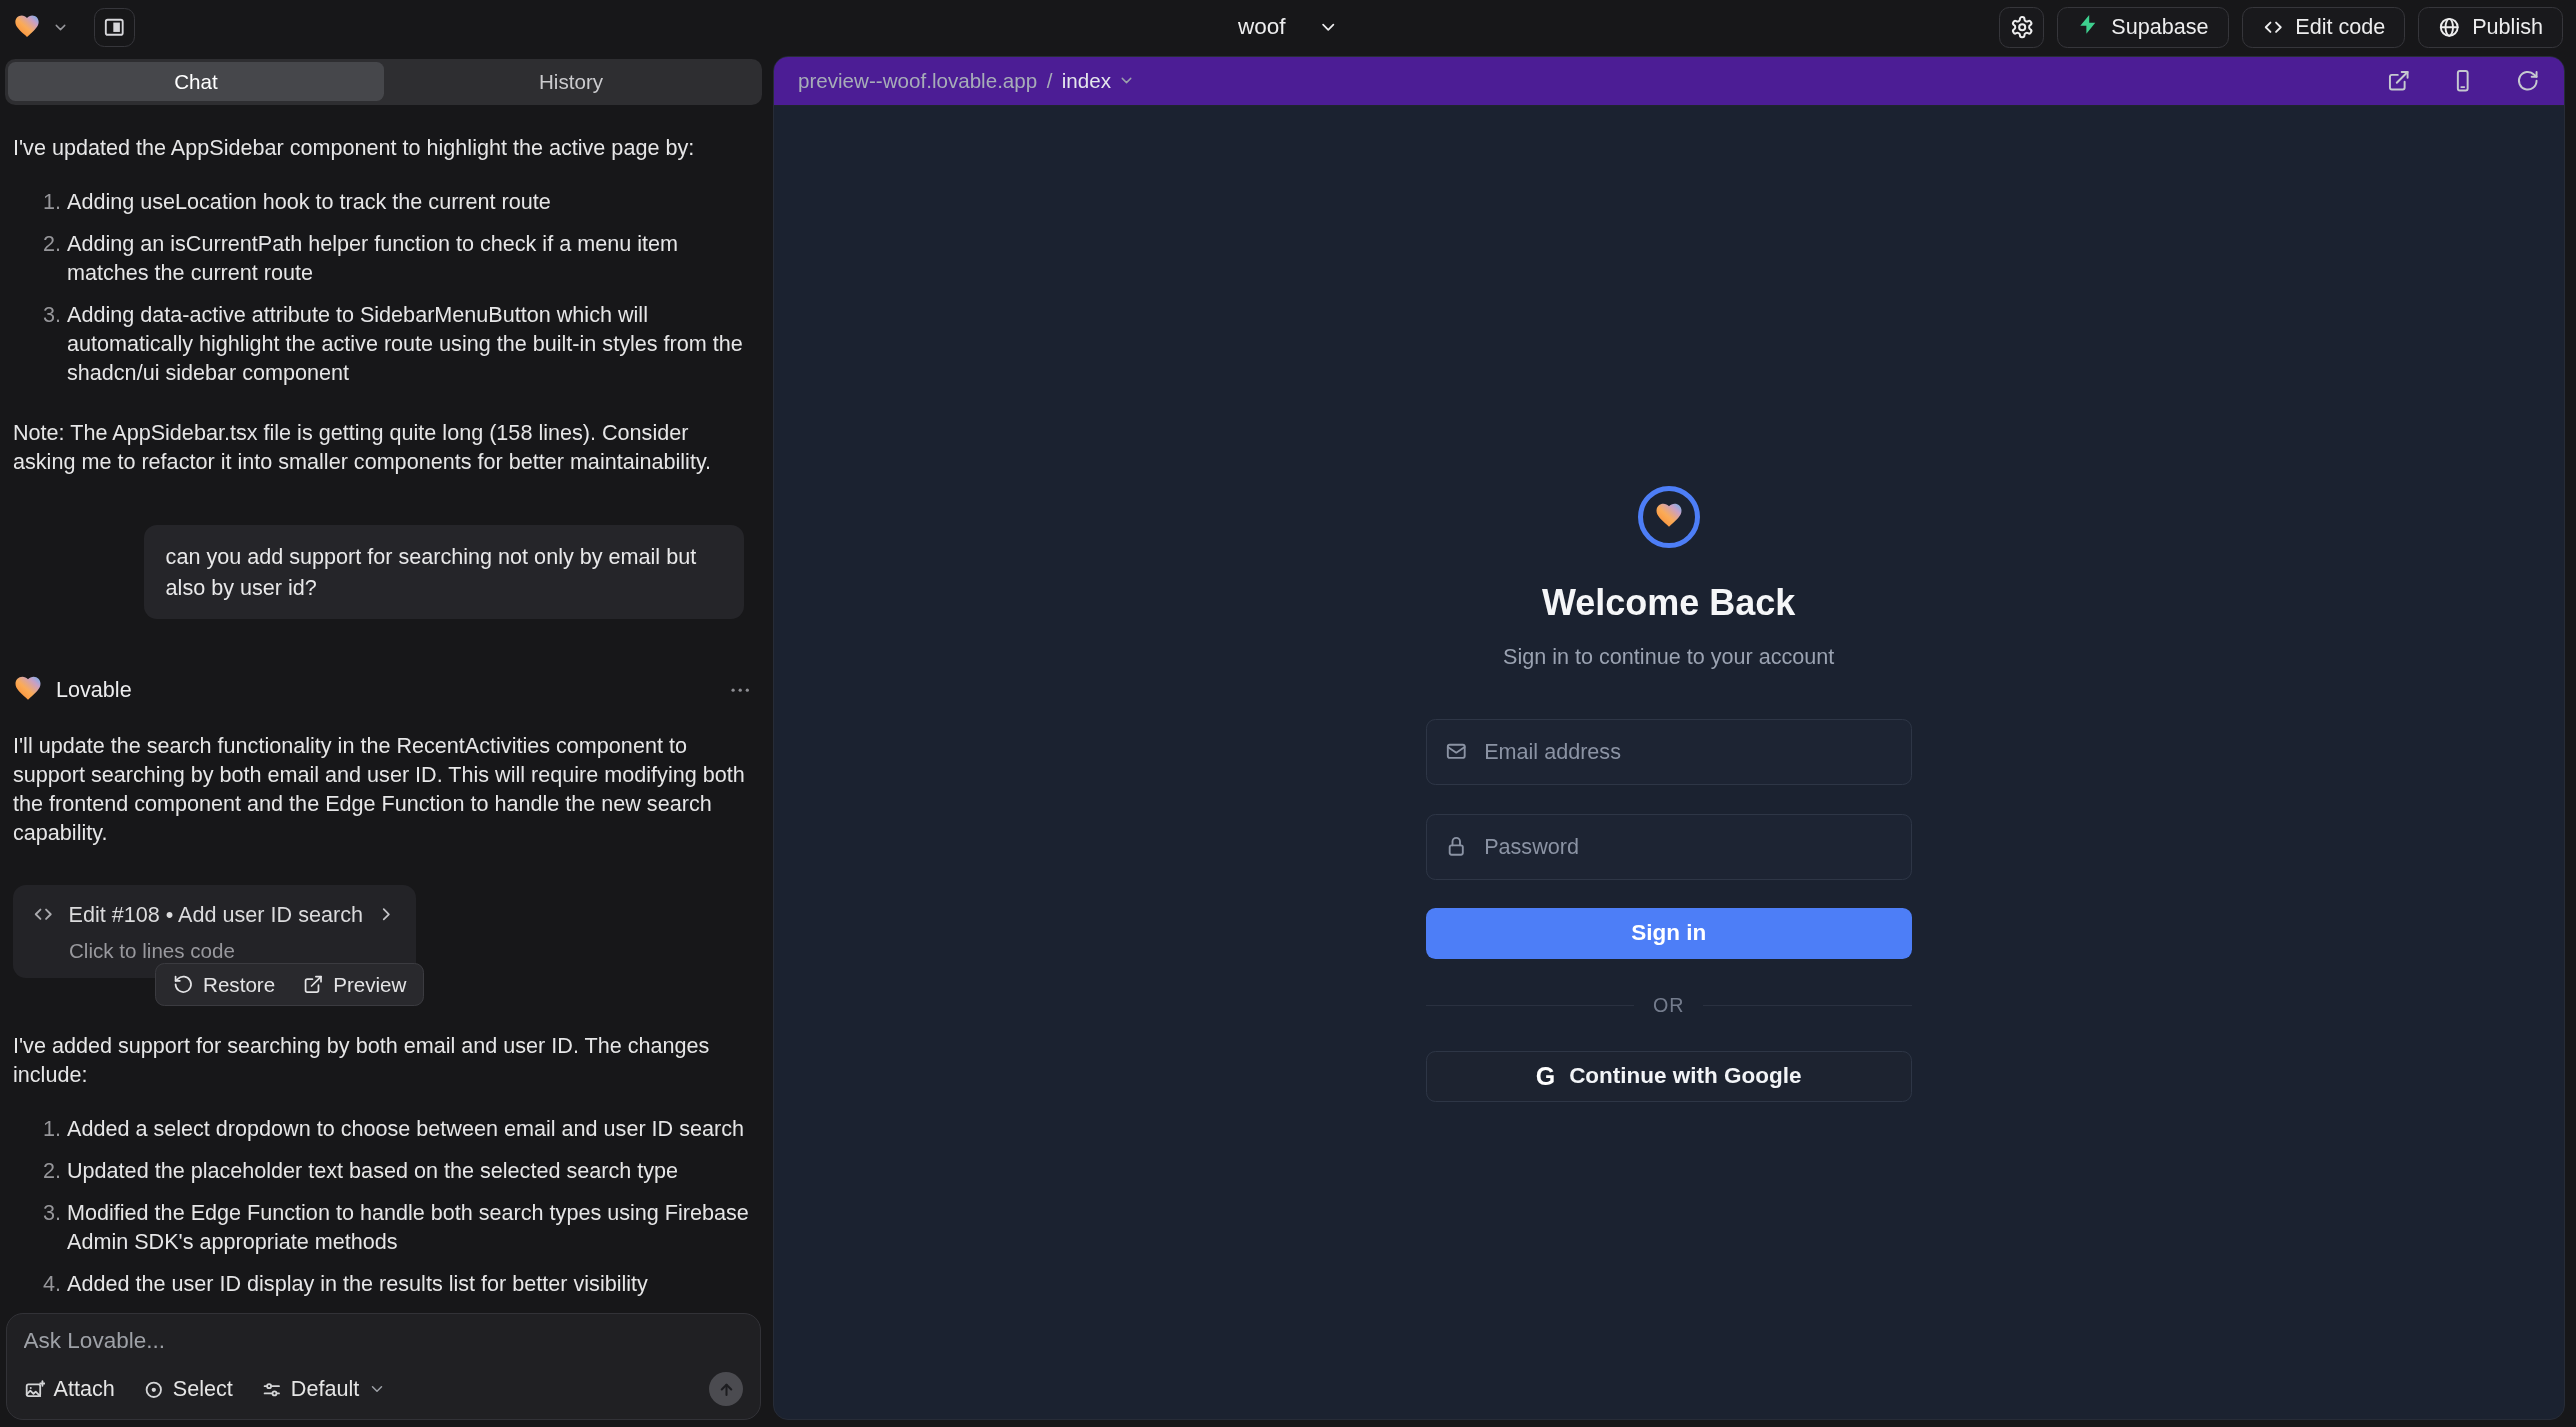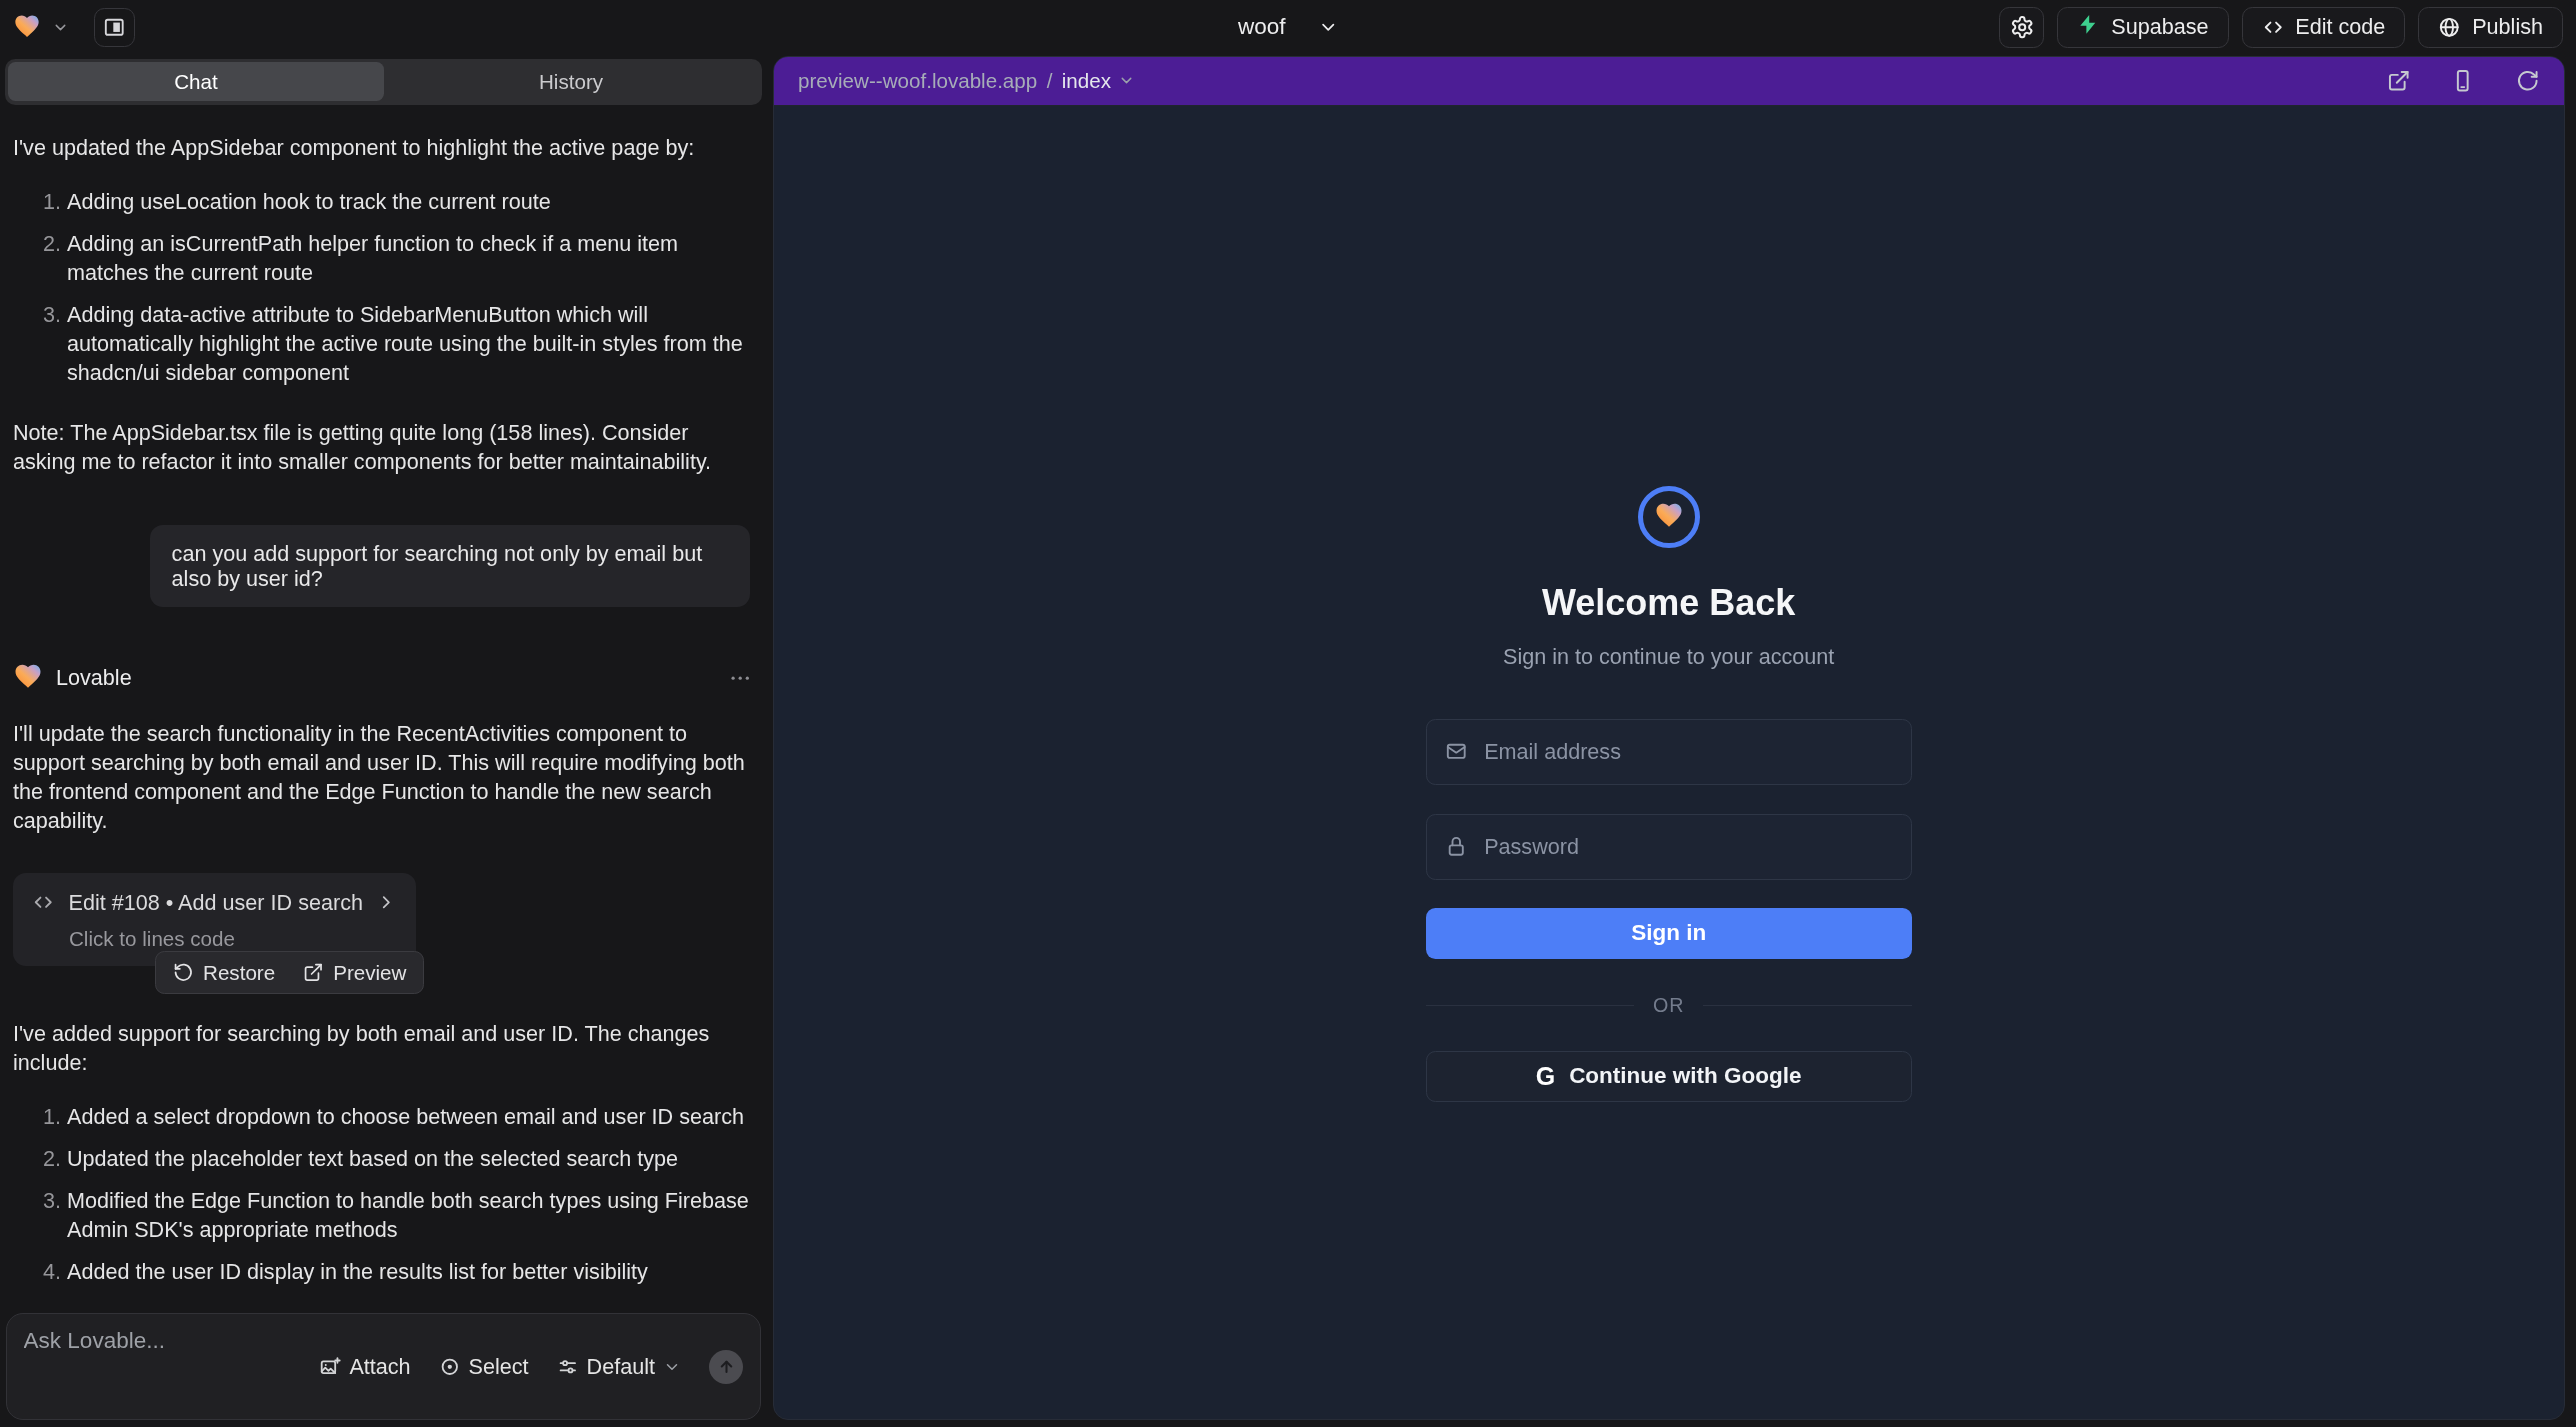--- a/index.html
+++ b/index.html
@@ -36,40 +36,40 @@
   .tabs { margin:4.7px 4.7px 0 4.7px; background:#2e2e31; border-radius:10.3px; padding:3.8px; display:flex; }
   .tab { flex:1; text-align:center; font-size:20.6px; color:#cbcbce; padding:7.5px 0; border-radius:7.5px; cursor:default; }
   .tab.active { background:#46474b; color:#ffffff; }
 
   .chat-scroll { flex:1 1 auto; min-height:0; overflow:hidden; padding:0 13px; }
   .msg-p { font-size:21.6px; line-height:29px; margin:31px 0 0 0; color:#e6e6e7; }
   ol.msg-list { margin:25px 0 0 0; padding-left:54px; }
   ol.msg-list li { font-size:21.6px; line-height:29px; margin-bottom:13px; color:#e6e6e7; }
   ol.msg-list li::marker { color:#96969a; }
 
-  .user-bubble { background:#252529; border-radius:13px; padding:16px 21.6px; margin:49px 4px 0 auto;
-    max-width:600px; font-size:21.6px; line-height:25px; color:#e8e8e9; }
+  .user-bubble { background:#252529; border-radius:13px; padding:16px 21.6px; margin:49px 10px 0 auto;
+    max-width:600px; font-size:21.6px; line-height:31px; color:#e8e8e9; }
 
   .asst-header { display:flex; align-items:center; margin-top:54px; }
   .heart-msg { width:30px; height:30px; }
   .asst-name { margin-left:13px; font-size:21.6px; color:#ededee; }
   .msg-options { margin-left:auto; color:#8d8d92; width:28px; height:22.5px; display:flex; align-items:center; justify-content:center; }
 
   .edit-card { width:403px; background:#232327; border-radius:13px; margin-top:38px; padding:17px 19px 15px 19px; position:relative; }
   .edit-title-row { display:flex; align-items:center; gap:14px; font-size:21.6px; color:#dbdbdd; }
   .edit-code-ic { color:#aaaaae; flex:none; }
   .edit-title { flex:1; white-space:nowrap; overflow:hidden; }
   .edit-chev { color:#c4c4c8; flex:none; }
   .edit-sub { margin:11.3px 0 0 37px; font-size:20.6px; color:#98989d; }
   .hover-bar { position:absolute; right:-8.4px; bottom:-28px; background:#29292d; border:0.9px solid #3b3b40;
     border-radius:9.4px; display:flex; align-items:center; gap:28px; padding:8.4px 17px; font-size:20.6px; color:#e3e3e5; }
   .hover-btn { display:flex; align-items:center; gap:9.4px; }
 
   .composer { margin:11.3px 5.6px 0 5.6px; background:#202023; border:0.9px solid #323237; border-radius:17px;
-    height:107px; padding:14px 17px 12.2px 17px; display:flex; flex-direction:row; }
+    height:107px; padding:14px 17px 12.2px 17px; display:flex; flex-direction:column; }
   .composer textarea { flex:1; background:transparent; border:none; outline:none; resize:none; padding:0;
     font-family:"Liberation Sans", sans-serif; font-size:22.5px; color:#e6e6e6; }
   .composer textarea::placeholder { color:#9ea1a7; }
   .composer-row { display:flex; align-items:center; gap:28px; font-size:21.6px; color:#e5e5e5; }
   .c-btn { display:flex; align-items:center; gap:8.4px; }
   .c-ic { color:#d4d5d7; }
   .send-btn { margin-left:auto; width:34px; height:34px; border-radius:50%; background:#4b4b50; border:none;
     display:flex; align-items:center; justify-content:center; color:#1d1d20; }
 
   

